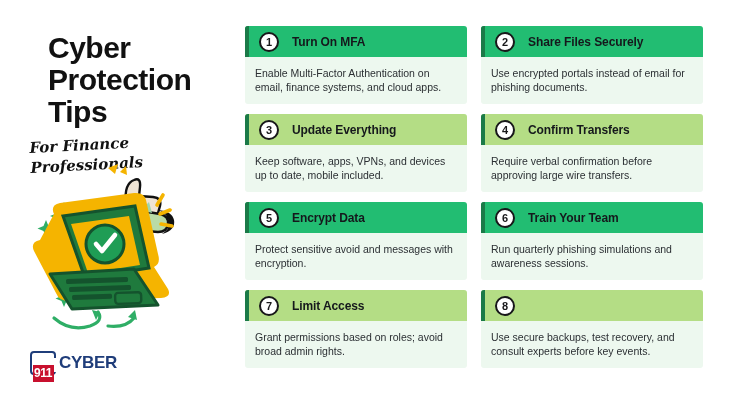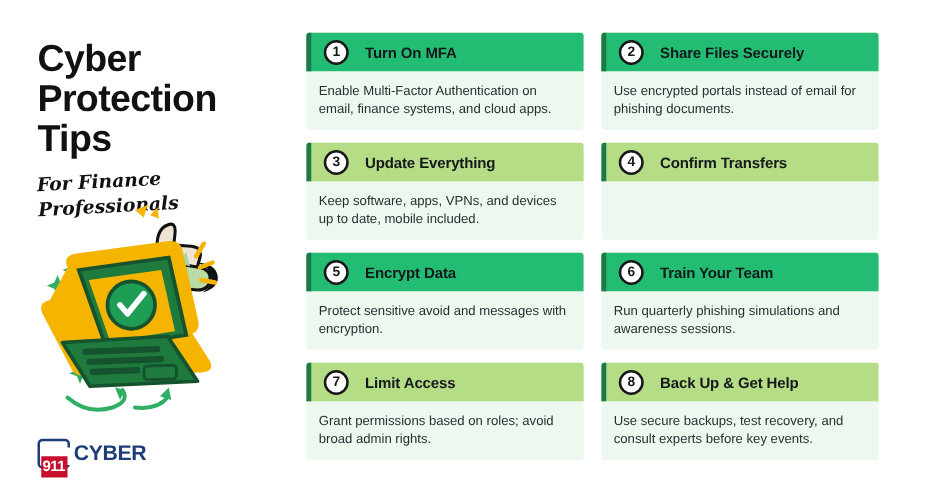--- a/index.html
+++ b/index.html
@@ -11,21 +11,21 @@
     overflow:hidden;
     position:relative;
   }
   .page{position:relative;width:744px;height:400px;}
 
   
   .left{
     position:absolute;left:0;top:0;width:232px;height:400px;
   }
   .title{
-    position:absolute;left:30px;top:32px;width:195px;
+    position:absolute;left:48px;top:32px;width:195px;
     font-size:30px;line-height:32px;font-weight:bold;
     color:#111111;letter-spacing:-0.5px;
   }
   .subtitle{
     position:absolute;left:29px;top:138px;width:175px;
     font-family:"DejaVu Serif", serif;
     font-style:italic;font-weight:bold;
     font-size:15px;line-height:20px;color:#111111;
     transform:rotate(-3deg);transform-origin:left top;
   }
@@ -218,20 +218,23 @@
         </div>
         <div class="card-body">
           <span>Keep software, apps, VPNs, and devices up to date, mobile included.</span>
         </div>
       </div>
       <div class="card">
         <div class="card-head tone-light">
           <div class="badge">4</div>
           <div class="card-title">Confirm Transfers</div>
         </div>
+        <div class="card-body">
+          <span>Require verbal confirmation before approving large wire transfers.</span>
+        </div>
       </div>
       <div class="card">
         <div class="card-head tone-dark">
           <div class="badge">5</div>
           <div class="card-title">Encrypt Data</div>
         </div>
         <div class="card-body">
           <span>Protect sensitive avoid and messages with encryption.</span>
         </div>
       </div>
@@ -249,21 +252,20 @@
           <div class="badge">7</div>
           <div class="card-title">Limit Access</div>
         </div>
         <div class="card-body">
           <span>Grant permissions based on roles; avoid broad admin rights.</span>
         </div>
       </div>
       <div class="card">
         <div class="card-head tone-light">
           <div class="badge">8</div>
-          <div class="card-title">Back Up &amp; Get Help</div>
         </div>
         <div class="card-body">
           <span>Use secure backups, test recovery, and consult experts before key events.</span>
         </div>
       </div>
     </div>
 
 </div>
 
 </body></html>

